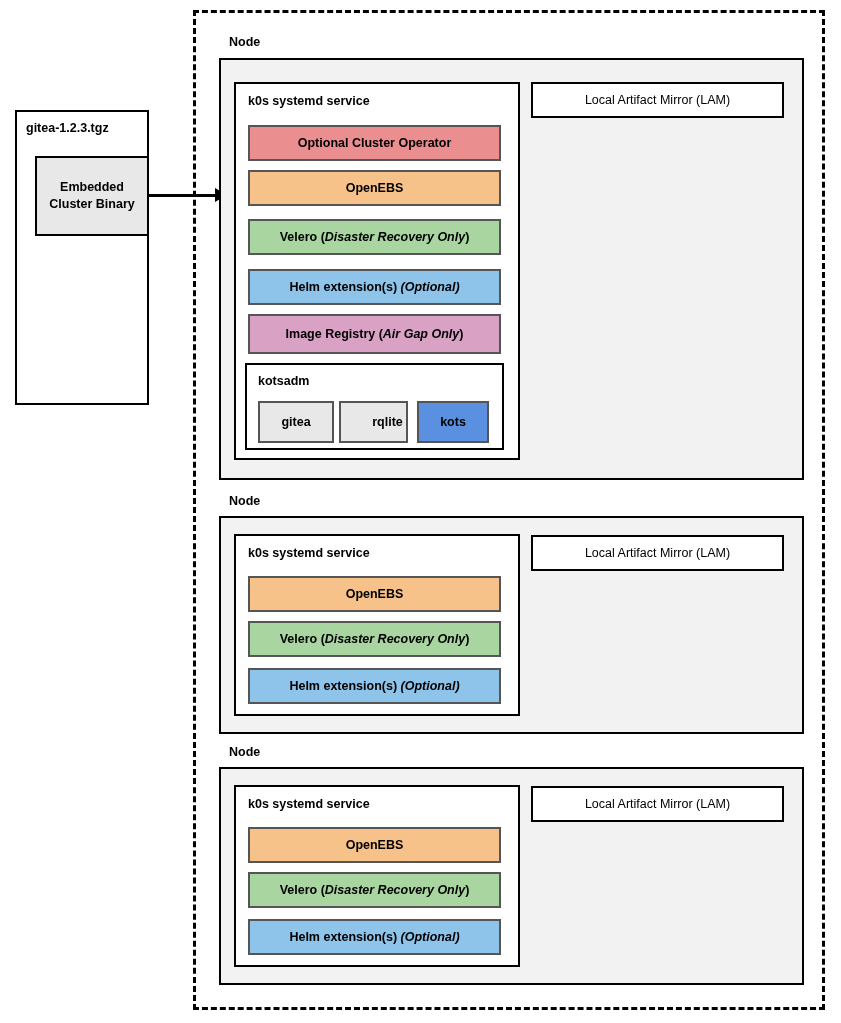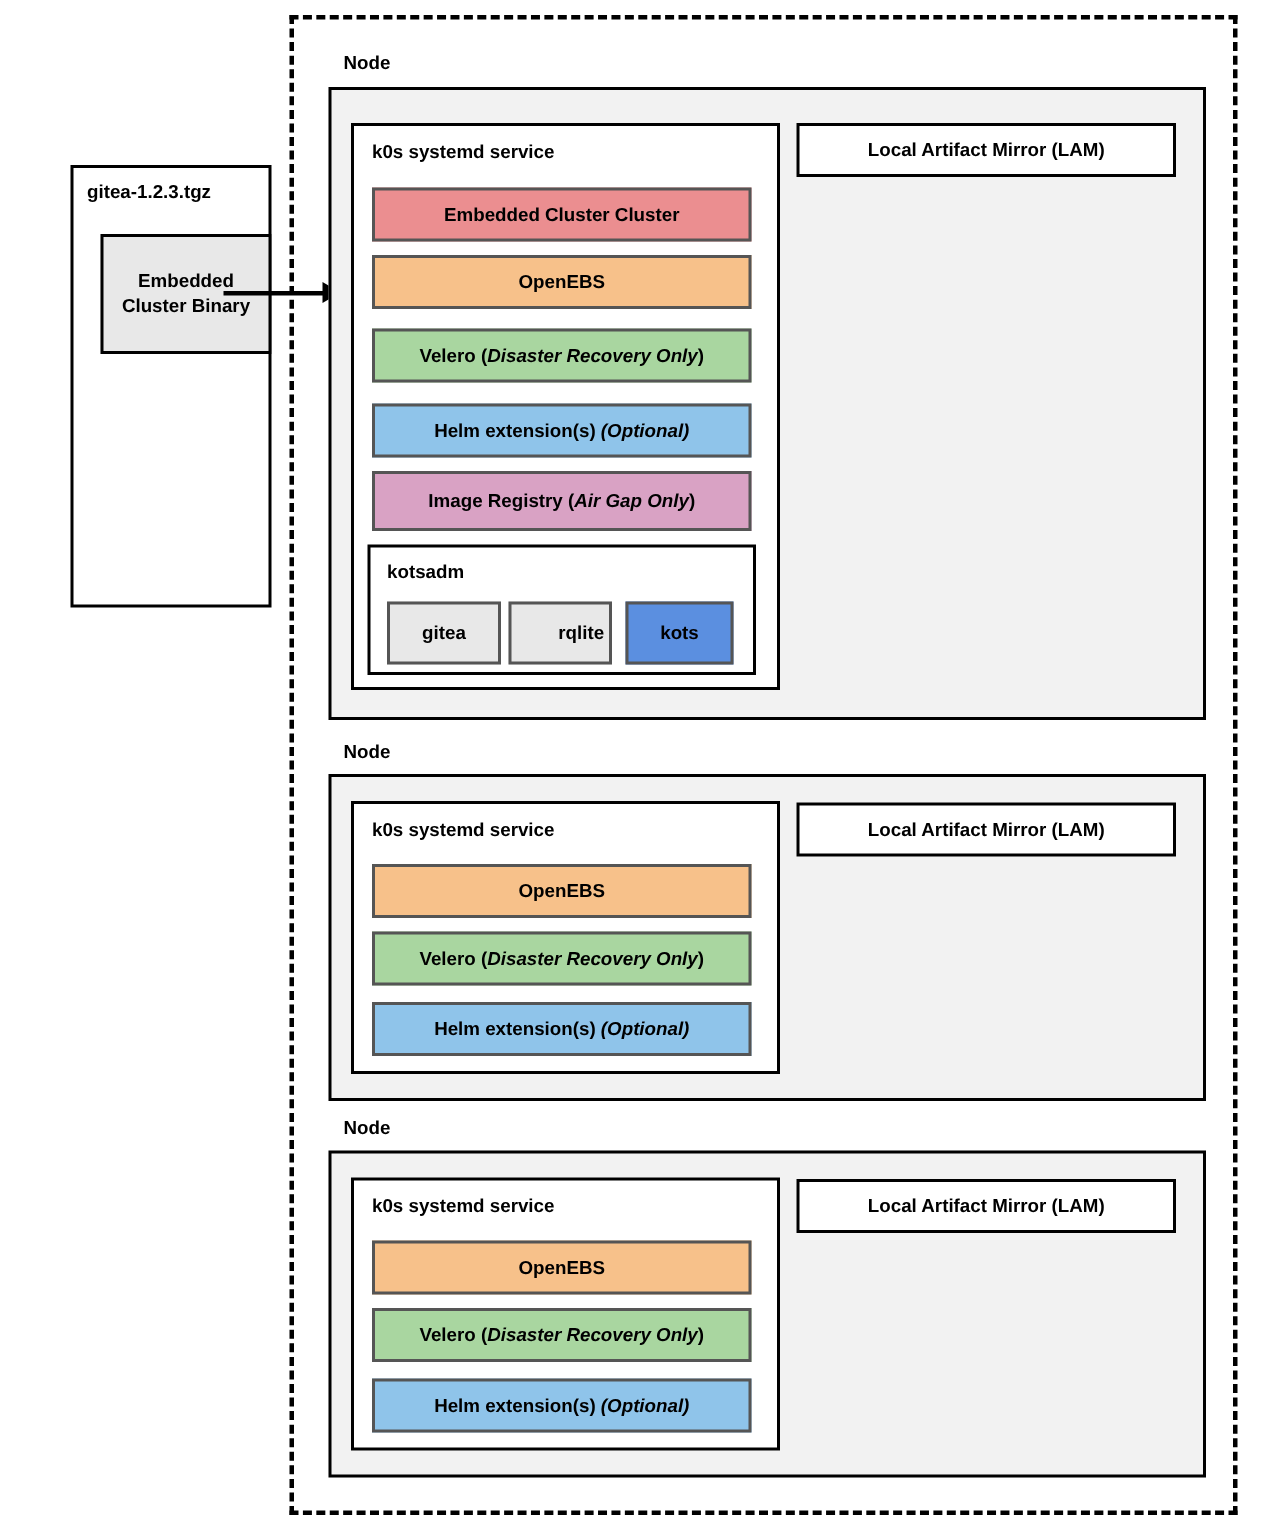--- a/index.html
+++ b/index.html
@@ -19,21 +19,20 @@
   
   .pkg-box {
     position: absolute;
     left: 15px;
     top: 110px;
     width: 134px;
     height: 295px;
     border: 2px solid #000;
     background: #ffffff;
     box-sizing: border-box;
-    margin-left: 32px;
   }
   .pkg-title {
     position: absolute;
     left: 9px;
     top: 9px;
     font-size: 12.5px;
     font-weight: bold;
     white-space: nowrap;
   }
   .pkg-item {
@@ -116,21 +115,21 @@
   }
   .lam-box {
     position: absolute;
     border: 2px solid #000;
     background: #ffffff;
     box-sizing: border-box;
     display: flex;
     align-items: center;
     justify-content: center;
     font-size: 12.5px;
-    font-weight: bold;
+    font-weight: normal;
     white-space: nowrap;
   }
 
   .comp {
     position: absolute;
     border: 2px solid #555;
     box-sizing: border-box;
     display: flex;
     align-items: center;
     justify-content: center;
@@ -191,21 +190,21 @@
 
 <div class="k0s-box" style="left:234px; top:82px; width:286px; height:378px;">
   <div class="k0s-title">k0s systemd service</div>
 </div>
 
 <div class="lam-box" style="left:531px; top:82px; width:253px; height:36px;">
   <span>Local Artifact Mirror (LAM)</span>
 </div>
 
 <div class="comp" style="left:248px; top:125px; width:253px; height:36px; background:#eb8e90;">
-  <span>Embedded Cluster Cluster</span>
+  <span>Optional Cluster Operator</span>
 </div>
 <div class="comp" style="left:248px; top:170px; width:253px; height:36px; background:#f7c18a;">
   <span>OpenEBS</span>
 </div>
 <div class="comp" style="left:248px; top:219px; width:253px; height:36px; background:#a9d6a0;">
   <span><span>Velero (</span><em>Disaster Recovery Only</em><span>)</span></span>
 </div>
 <div class="comp" style="left:248px; top:269px; width:253px; height:36px; background:#8fc4ea;">
   <span><span>Helm extension(s) </span><em>(Optional)</em></span>
 </div>

